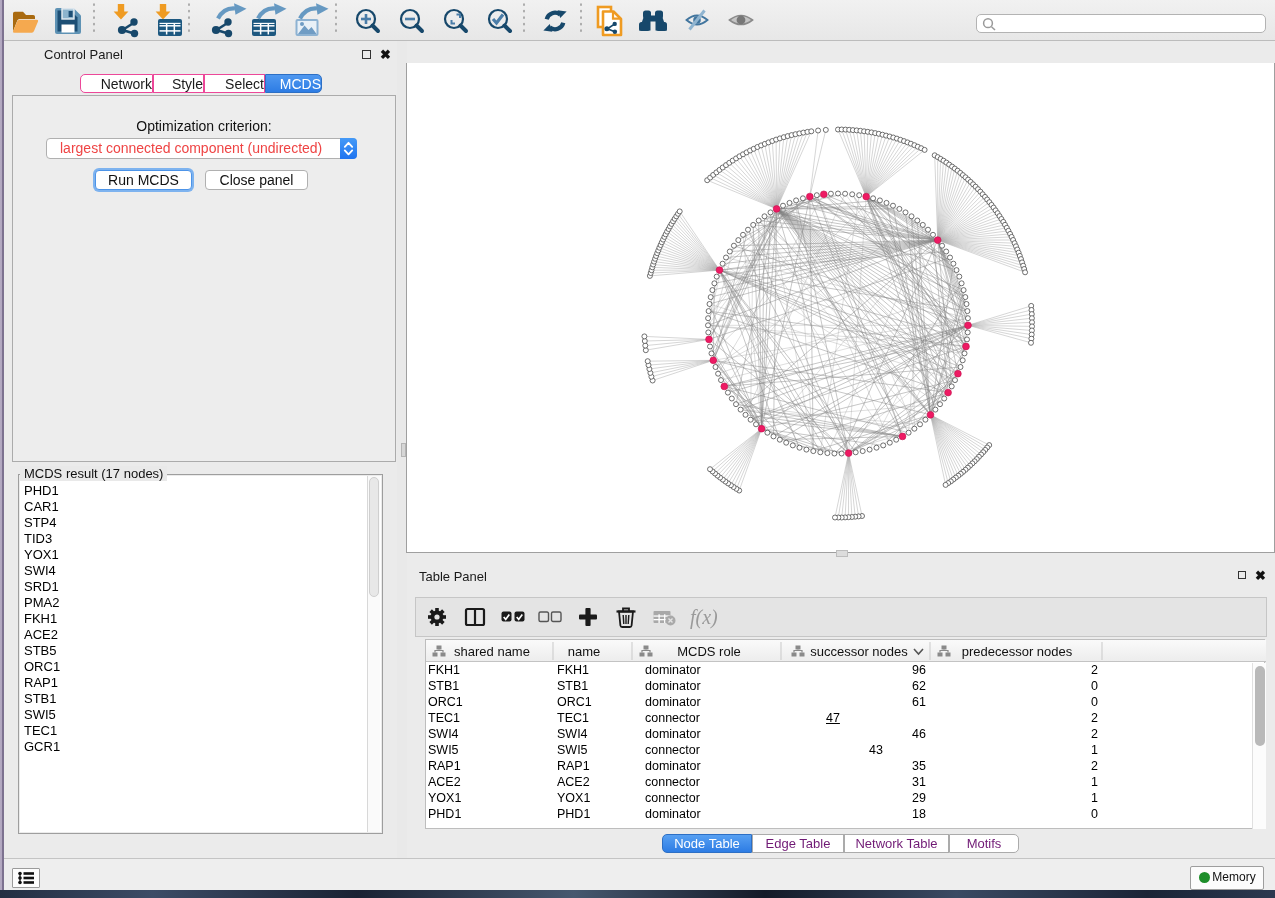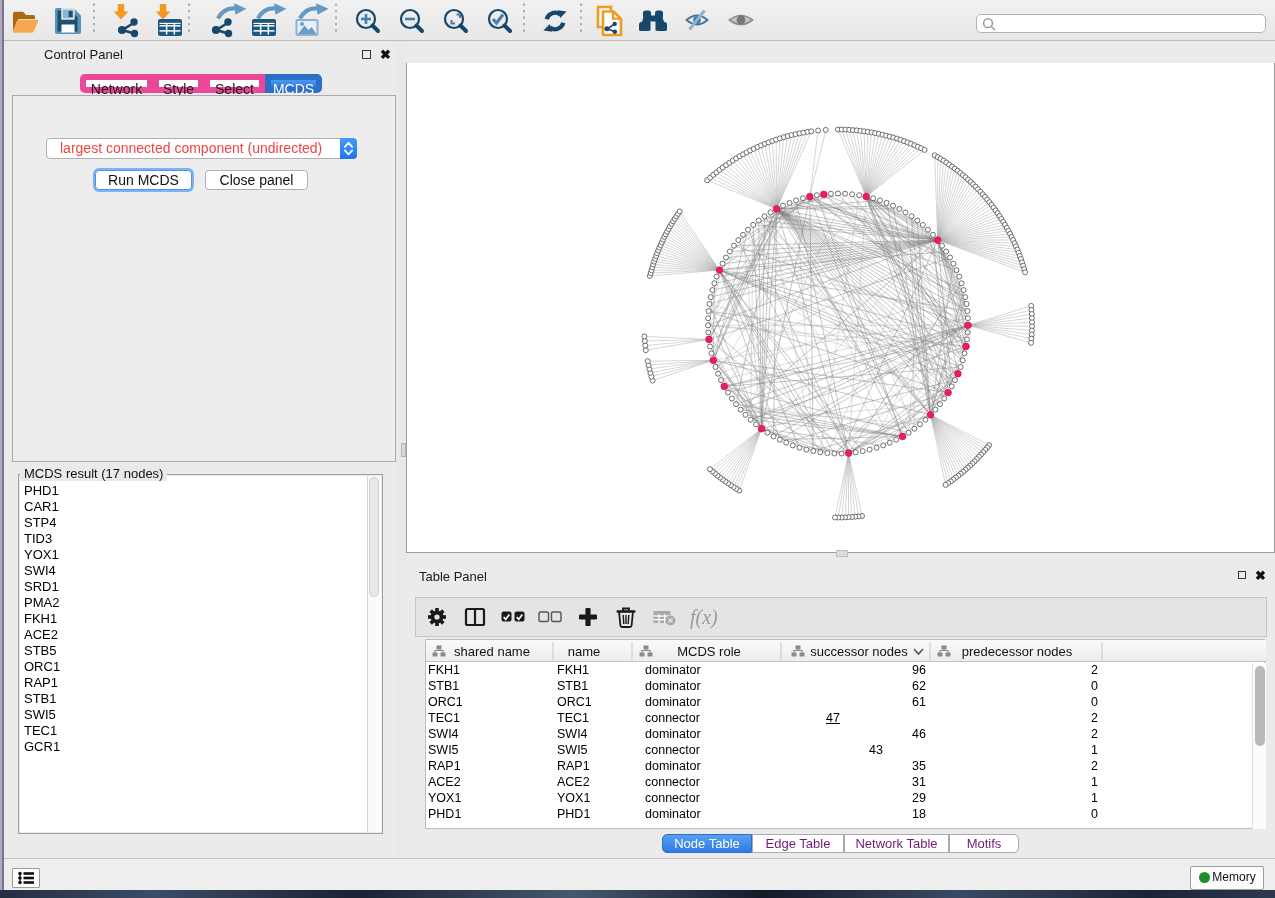--- a/index.html
+++ b/index.html
@@ -12,21 +12,21 @@
 
 #app { left:4px; top:0; width:1271px; height:890px; background:#ebebeb; }
 
 #toolbar { left:0; top:0; width:1271px; height:41px; background:linear-gradient(180deg,#f1f1f1,#e7e7e7); border-bottom:1px solid #bcbcbc; }
 #searchbox { left:972px; top:14px; width:290px; height:19px; background:#fff; border:1px solid #b3b3b3; border-radius:5px; }
 
 #cp-title { left:10px; top:47px; font-size:13px; color:#1a1a1a;margin-left:30px; }
 #cp-float { left:358px; top:50px; width:9px; height:9px; border:1.5px solid #333; }
 #cp-close { left:376px; top:47px; font-size:13px; color:#111; font-weight:bold; }
 #tabs { left:76px; top:74px; height:19px; }
-.tab { position:absolute; top:0; height:19px; line-height:18px; font-size:14px; text-align:center; color:#1a1a1a; background:#fff; border:6px solid #ec4899; }
+.tab { position:absolute; top:0; height:19px; line-height:18px; font-size:14px; text-align:right; color:#1a1a1a; background:#fff; border:1px solid #ec4899; }
 .tab.sel { background:linear-gradient(180deg,#4f98f0,#2d7ce4); color:#fff; border-color:#2d6fc4; }
 #cp-content { left:8px; top:95px; width:384px; height:367px; background:#ededed; border:1px solid #ababab; }
 #optlabel { left:0; top:22px; width:100%; text-align:center; font-size:14px; color:#111; }
 #dropdown { left:33px; top:42px; width:311px; height:21px; background:#fff; border:1px solid #b0b0b0; border-radius:4px; font-size:14px; line-height:19px; color:#ef4444; padding-left:13px; }
 #dd-btn { right:-1px; top:-1px; width:17px; height:21px; background:linear-gradient(180deg,#459af7,#1f74f0); border-radius:0 4px 4px 0; }
 .btn { position:absolute; height:20px; background:#fff; border:1px solid #b0b0b0; border-radius:4px; font-size:14px; text-align:center; line-height:18px; color:#111; }
 #runbtn { left:82px; top:74px; width:97px; box-shadow:0 0 0 2px #7eb3ef; border-color:#4d94e8; }
 #closebtn { left:192px; top:74px; width:103px; }
 
 #fs { left:14px; top:474px; width:365px; height:360px; border:1px solid #9e9e9e; }
@@ -206,20 +206,21 @@
   <div class="abs" id="cp-title">Control Panel</div>
   <div class="abs" id="cp-float"></div>
   <div class="abs" id="cp-close">✖</div>
   <div class="abs" id="tabs">
     <div class="tab" style="left:0;width:73px;border-radius:5px 0 0 5px;">Network</div>
     <div class="tab" style="left:73px;width:51px;">Style</div>
     <div class="tab" style="left:124px;width:61px;">Select</div>
     <div class="tab sel" style="left:185px;width:57px;border-radius:0 5px 5px 0;">MCDS</div>
   </div>
   <div class="abs" id="cp-content">
+    <div class="abs" id="optlabel">Optimization criterion:</div>
     <div class="abs" id="dropdown">largest connected component (undirected)
       <div class="abs" id="dd-btn"><svg width="17" height="21" xmlns="http://www.w3.org/2000/svg">
             <g stroke="#fff" stroke-width="1.8" fill="none" stroke-linecap="round" stroke-linejoin="round">
               <path d="M4.8 8.8 L8.5 4.8 L12.2 8.8"></path>
               <path d="M4.8 12.4 L8.5 16.4 L12.2 12.4"></path>
             </g>
           </svg></div>
     </div>
     <div class="btn" id="runbtn">Run MCDS</div>
     <div class="btn" id="closebtn">Close panel</div>

